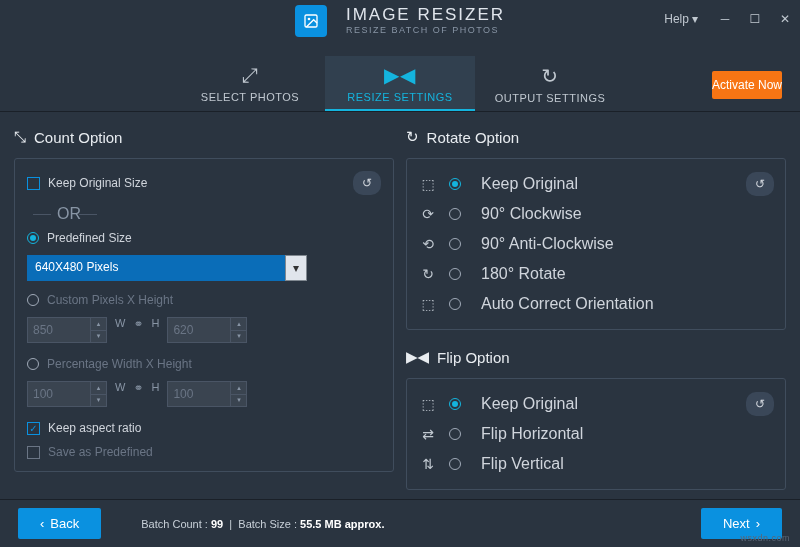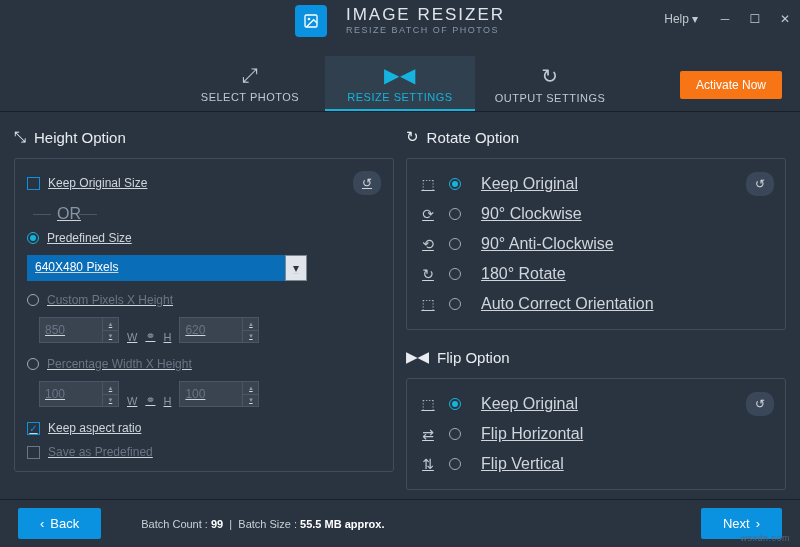--- a/index.html
+++ b/index.html
@@ -10,43 +10,43 @@
     .logo-title { font-size: 17px; letter-spacing: 2px; font-weight: 300; color: #e0e5ec; }
     .logo-sub { font-size: 9px; letter-spacing: 1.5px; color: #8895a5; }
     .win-controls { position: absolute; right: 0; top: 4px; display: flex; align-items: center; height: 30px; }
     .help-link { color: #c0c8d0; font-size: 12px; margin-right: 12px; display: flex; align-items: center; gap: 3px; cursor: pointer; }
     .win-btn { width: 30px; height: 30px; display: flex; align-items: center; justify-content: center; color: #c0c8d0; cursor: pointer; }
     
     .tabs { height: 70px; display: flex; justify-content: center; align-items: flex-end; gap: 0; position: relative; border-bottom: 1px solid #1a2028; }
     .tab { width: 150px; height: 55px; display: flex; flex-direction: column; align-items: center; justify-content: center; gap: 4px; color: #c0c8d0; cursor: pointer; font-size: 11px; letter-spacing: 0.5px; }
     .tab.active { background: #31404f; color: #14b4de; border-bottom: 2px solid #14b4de; }
     .tab-icon { font-size: 20px; }
-    .activate-btn { position: absolute; right: 18px; bottom: 12px; background: #f77514; color: #fff; border: none; padding: 7px 16px; font-size: 12px; border-radius: 2px; cursor: pointer; }
+    .activate-btn { position: absolute; right: 18px; bottom: 12px; background: #f77514; color: #fff; border: none; padding: 7px 0; font-size: 12px; border-radius: 2px; cursor: pointer; }
     
     .main { display: flex; padding: 10px 14px; gap: 12px; }
     .panel { flex: 1; }
     .panel-title { display: flex; align-items: center; gap: 8px; font-size: 15px; color: #e8ecf0; padding: 6px 0 12px 0; }
-    .panel-box { border: 1px solid #404d5d; border-radius: 3px; padding: 12px; background: #2a3440; text-decoration: underline; }
+    .panel-box { border: 1px solid #404d5d; border-radius: 3px; padding: 12px; background: #2a3440; }
     .l-row { display: flex; align-items: center; margin-bottom: 10px; position: relative; }
     .reset-btn { margin-left: auto; width: 28px; height: 24px; background: #3a4758; border-radius: 10px; display: flex; align-items: center; justify-content: center; cursor: pointer; font-size: 12px; }
     .checkbox { width: 13px; height: 13px; border: 1px solid #0a91e0; margin-right: 8px; cursor: pointer; display: flex; align-items: center; justify-content: center; }
     .checkbox.muted { border-color: #6a7585; }
     .checkbox.checked::after { content: '✓'; color: #0a91e0; font-size: 10px; }
     .or-line { color: #8895a5; font-size: 16px; margin: 4px 0 8px 30px; position: relative; }
     .or-line::before, .or-line::after { content: ''; position: absolute; top: 50%; width: 18px; height: 1px; background: #4a5565; }
     .or-line::before { left: -24px; }
     .or-line::after { right: auto; left: 22px; }
     .radio { width: 12px; height: 12px; border: 1px solid #a0aab8; border-radius: 50%; margin-right: 8px; cursor: pointer; display: flex; align-items: center; justify-content: center; }
     .radio.selected::after { content: ''; width: 6px; height: 6px; background: #14b4de; border-radius: 50%; }
     .radio.selected { border-color: #14b4de; }
     .muted-text { color: #6a7585; }
     .dropdown { width: 280px; height: 26px; display: flex; margin-bottom: 12px; }
     .dropdown-val { flex: 1; background: #0a6db8; color: #fff; padding: 5px 8px; font-size: 12px; }
     .dropdown-arrow { width: 22px; background: #e0e5ec; color: #333; display: flex; align-items: center; justify-content: center; border: 1px solid #808890; cursor: pointer; }
-    .num-group { display: flex; align-items: flex-end; gap: 8px; margin: 6px 0 14px 12px; }
+    .num-group { display: flex; align-items: flex-start; gap: 8px; margin: 6px 0 14px 0; }
     .num-input { width: 80px; height: 26px; display: flex; background: #3a4450; border: 1px solid #4a5565; }
     .num-input span { flex: 1; padding: 5px; color: #6a7585; font-size: 12px; }
     .num-spin { width: 16px; display: flex; flex-direction: column; border-left: 1px solid #4a5565; }
     .num-spin div { flex: 1; display: flex; align-items: center; justify-content: center; font-size: 7px; color: #8895a5; cursor: pointer; }
     .num-spin div:first-child { border-bottom: 1px solid #4a5565; }
     .dim-label { color: #8895a5; font-size: 11px; }
     .link-icon { color: #8895a5; font-size: 12px; }
     
     .right-panel .panel-box { padding: 10px 12px; }
     .r-row { display: flex; align-items: center; padding: 6px 0; gap: 12px; }
@@ -102,21 +102,21 @@
     <span class="tab-icon">↻</span>
     <span>OUTPUT SETTINGS</span>
   </div>
   <button class="activate-btn">Activate Now</button>
 </div>
 
 <div class="main">
   <div class="panel">
     <div class="panel-title">
       <span>⤡</span>
-      <span>Height Option</span>
+      <span>Count Option</span>
     </div>
     <div class="panel-box">
       <div class="l-row">
         <span class="checkbox"></span>
         <span>Keep Original Size</span>
         <span class="reset-btn">↺</span>
       </div>
       <div class="or-line">OR</div>
       <div class="l-row">
         <span class="radio selected"></span>

